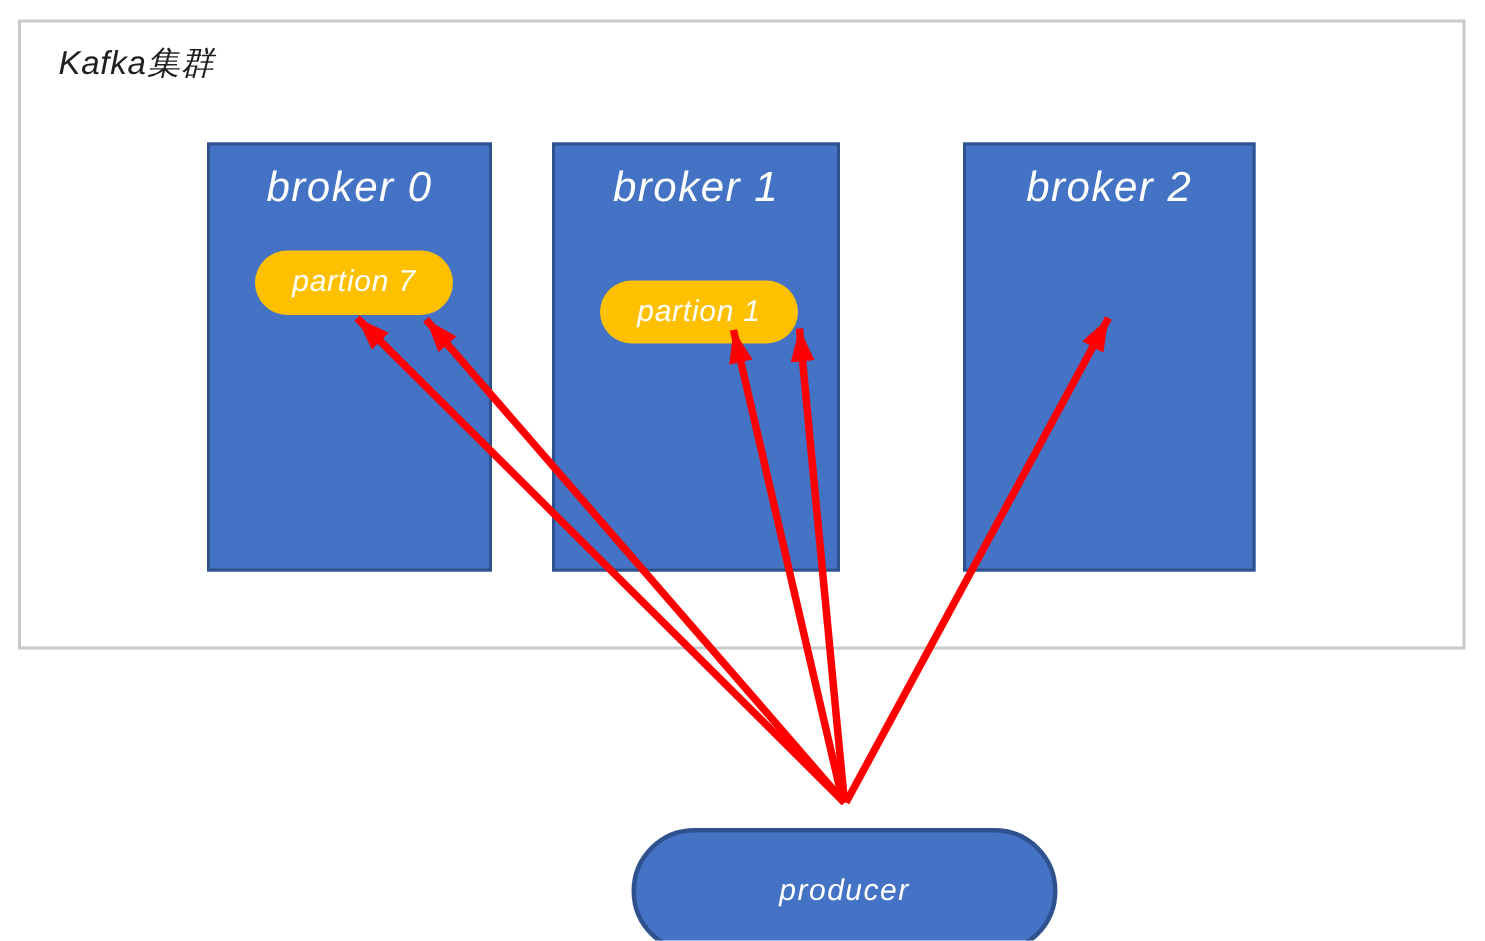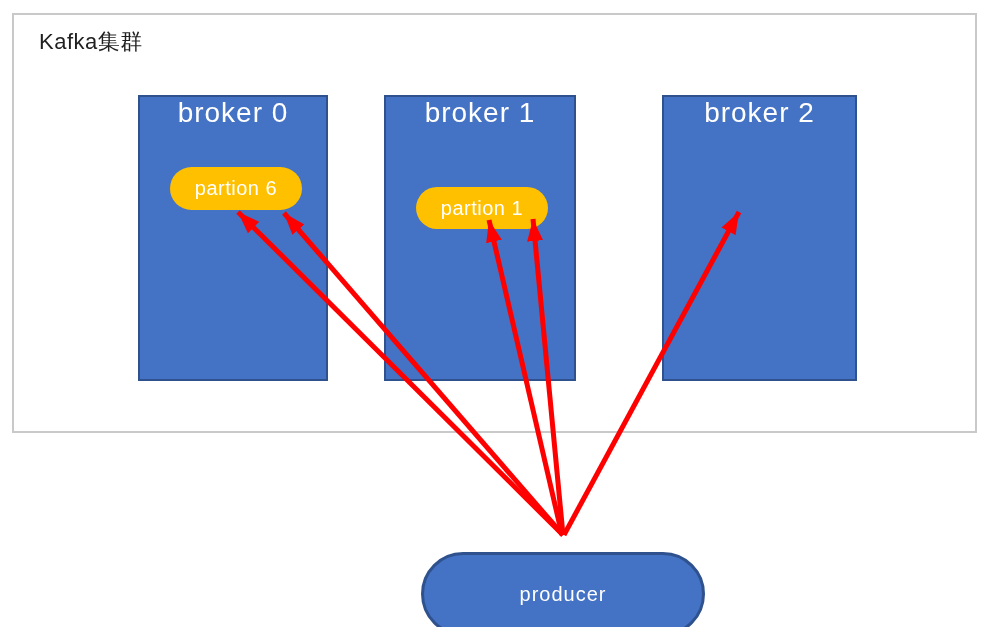--- a/index.html
+++ b/index.html
@@ -4,20 +4,21 @@
 <style>
   * { margin: 0; padding: 0; box-sizing: border-box; }
   html, body { width: 990px; height: 627px; background: #ffffff; overflow: hidden; }
   body { font-family: "Liberation Sans", sans-serif; }
 
   .canvas {
     position: relative;
     width: 990px;
     height: 559px;
     background: #ffffff;
+    font-style: italic;
   }
 
   .cluster-box {
     position: absolute;
     left: 12px; top: 13px;
     width: 965px; height: 420px;
     border: 2px solid var(--cluster-border, #c9c9c9);
     background: #ffffff;
   }
 
@@ -32,25 +33,26 @@
   }
 
   .broker {
     position: absolute;
     top: 95px;
     height: 286px;
     background: var(--broker-fill, #4472c4);
     border: 2px solid var(--broker-border, #2f528f);
   }
   .broker-0 { left: 138px; width: 190px; }
-  .broker-1 { left: 384px; width: 192px; }
-  .broker-2 { left: 662px; width: 195px; }
+  .broker-1 { left: 368px; width: 192px; }
+  .broker-2 { left: 642px; width: 195px; }
 
   .broker-label {
     display: block;
+    margin-top: 12px;
     text-align: center;
     font-size: 28px;
     font-weight: 300;
     letter-spacing: 1px;
     color: var(--node-text, #ffffff);
     white-space: nowrap;
   }
 
   .partition {
     position: absolute;
@@ -99,21 +101,21 @@
 
 <div class="canvas">
 
   <div class="cluster-box">
     <div class="cluster-title">Kafka集群</div>
   </div>
 
   <div class="broker broker-0">
     <span class="broker-label">broker 0</span>
     <div class="partition partition-0">
-      <span>partion 6</span>
+      <span>partion 7</span>
     </div>
   </div>
 
   <div class="broker broker-1">
     <span class="broker-label">broker 1</span>
     <div class="partition partition-1">
       <span>partion 1</span>
     </div>
   </div>
 

